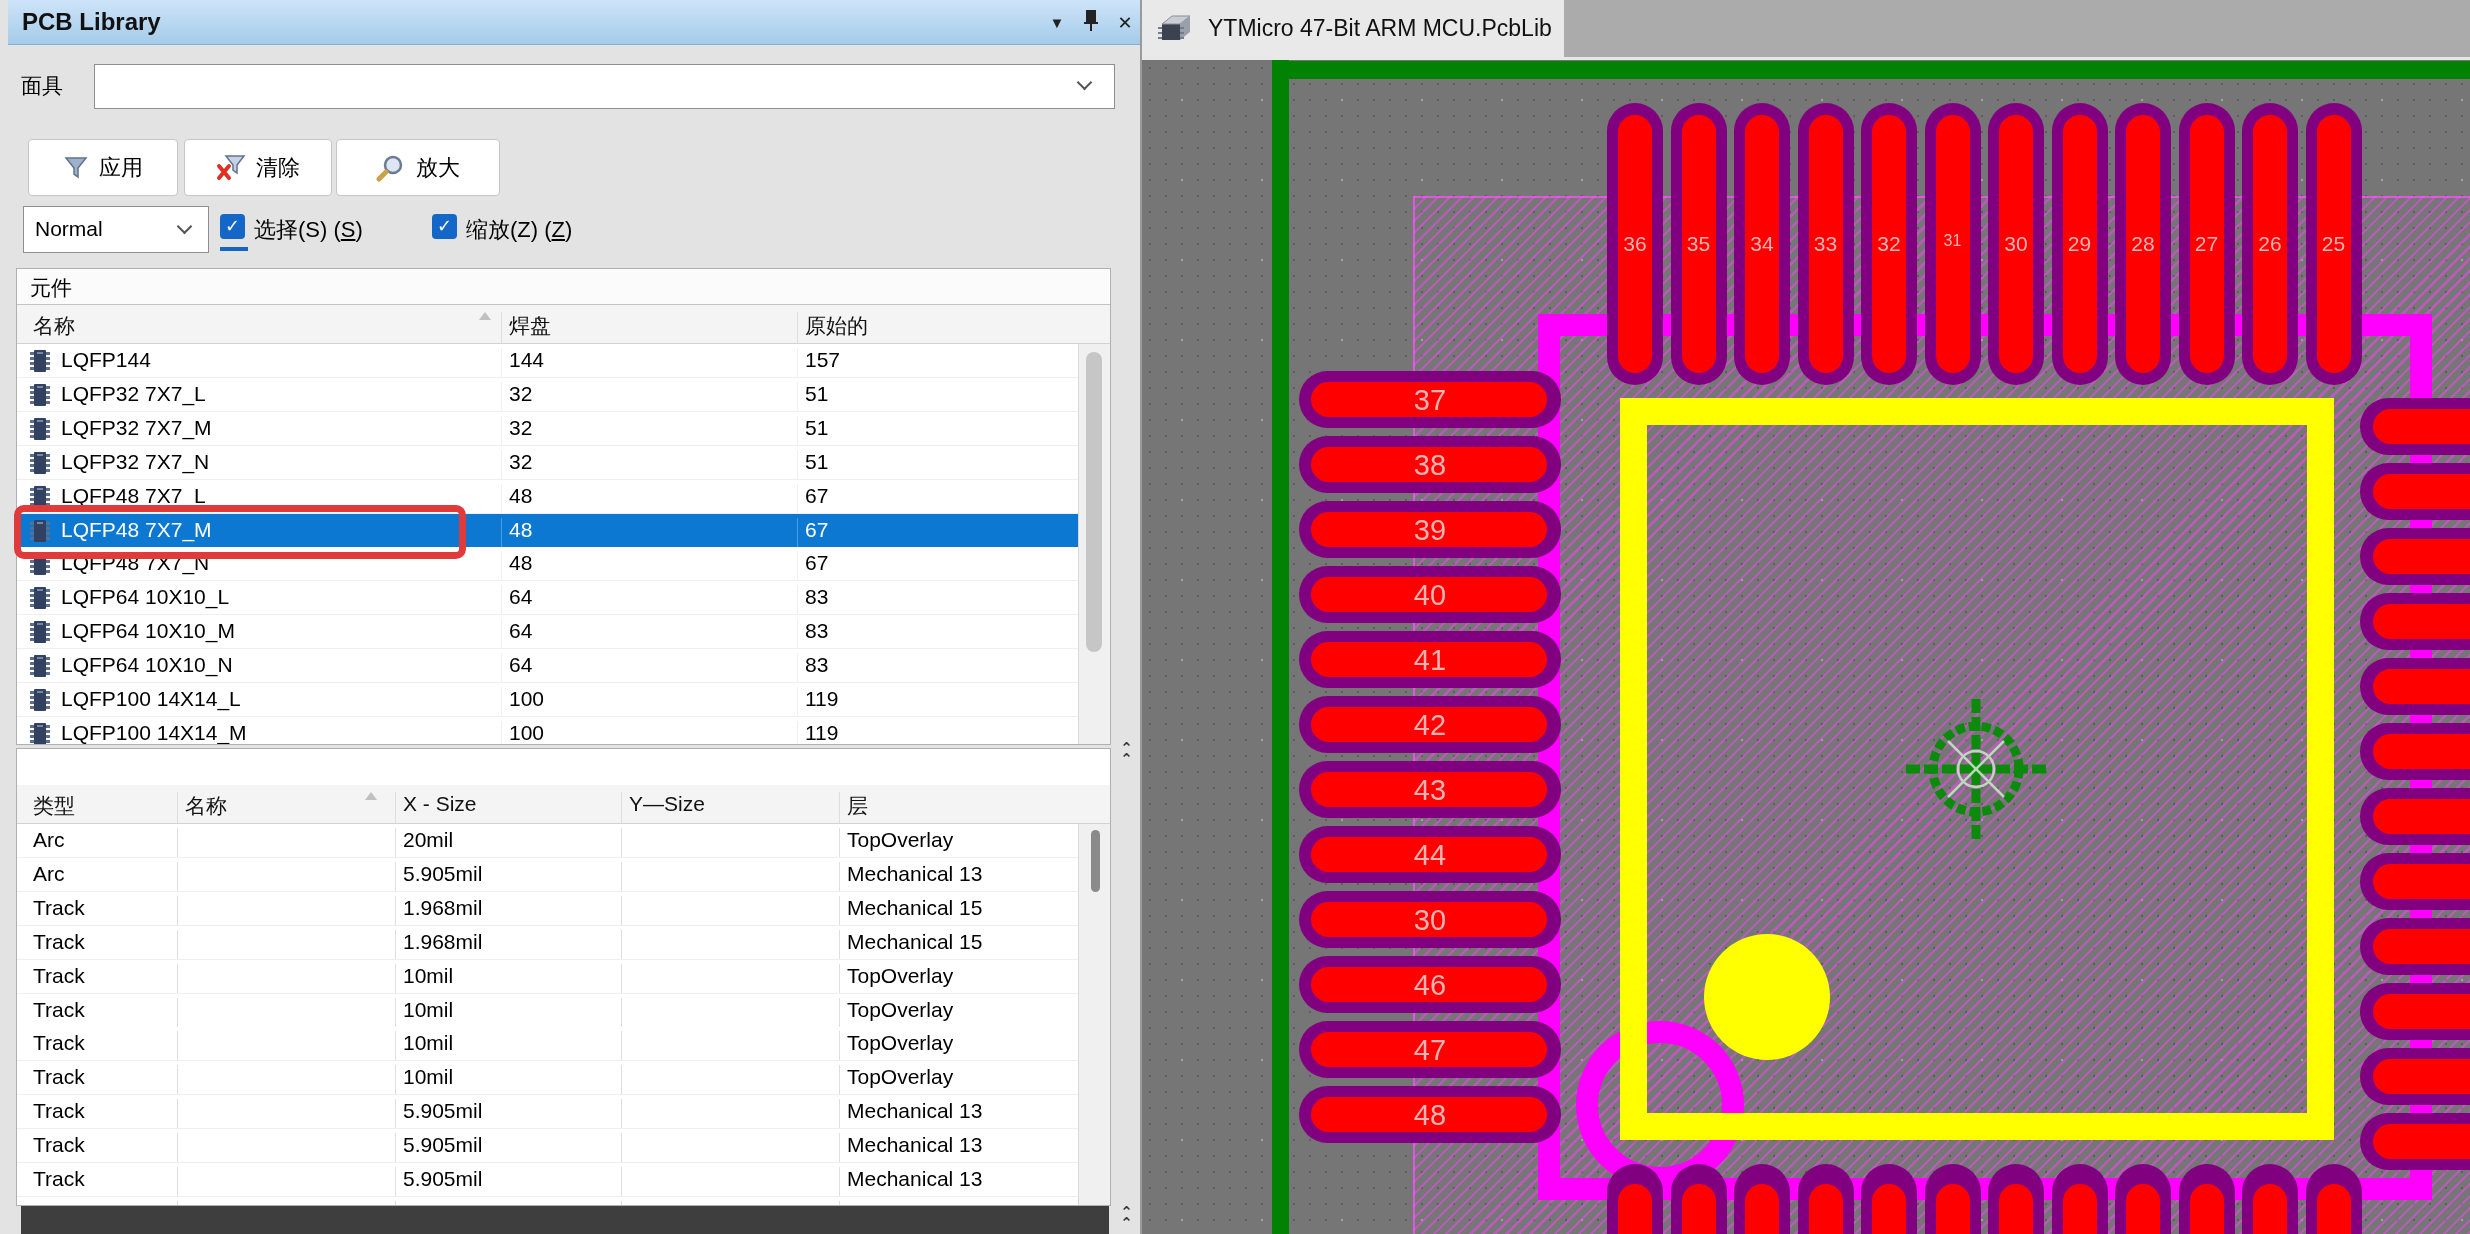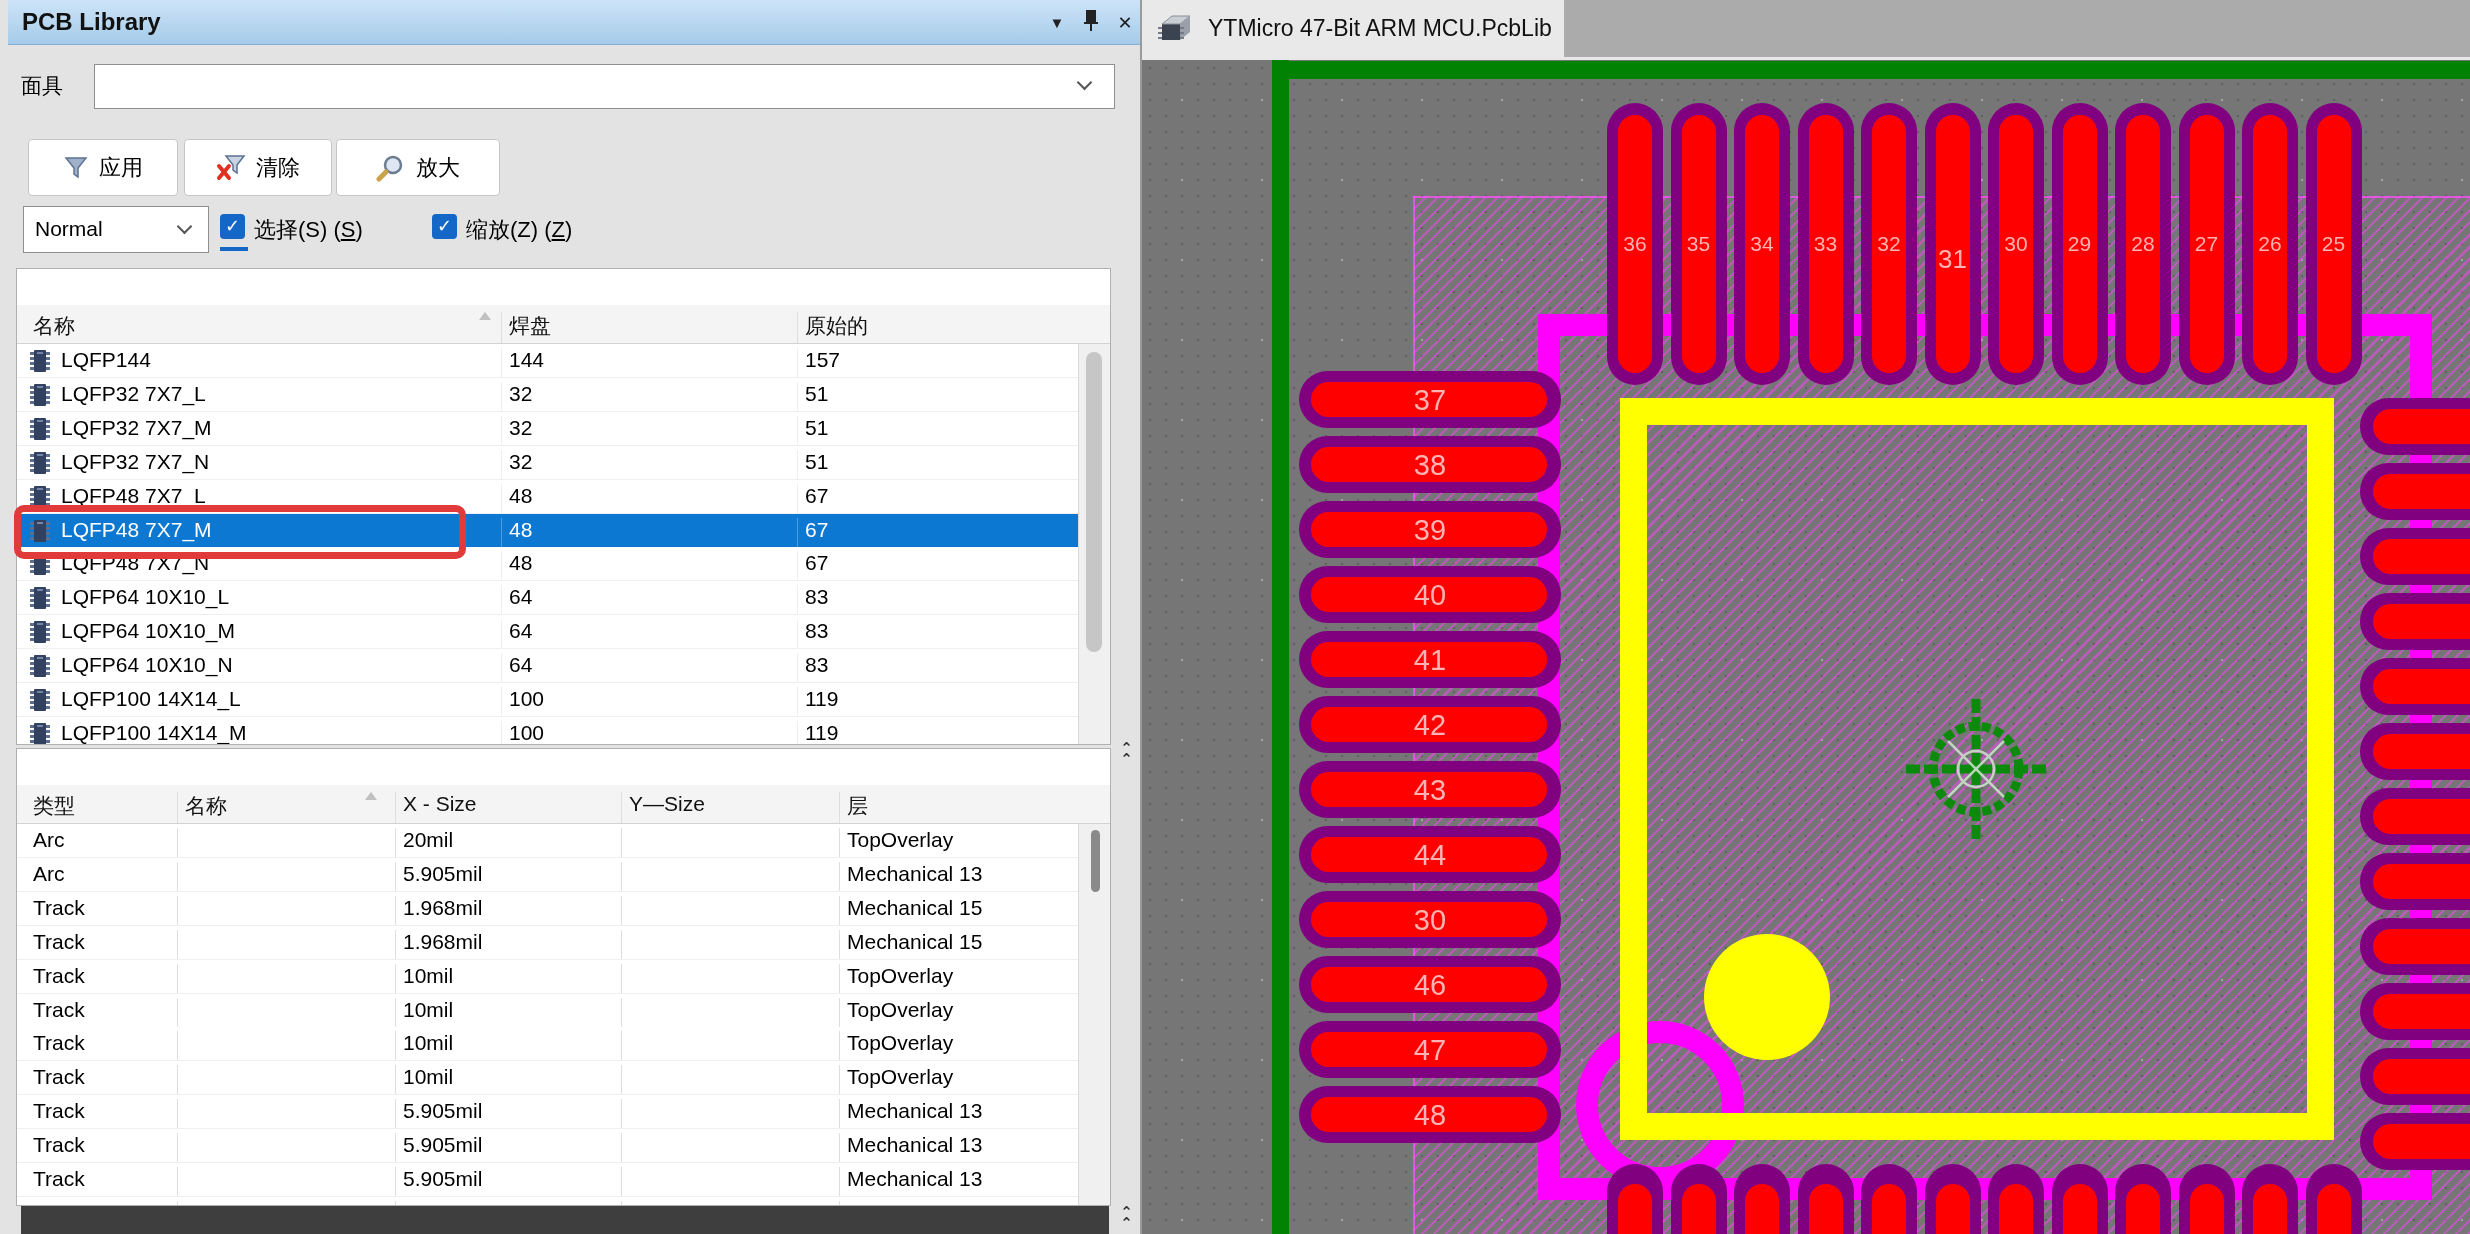--- a/index.html
+++ b/index.html
@@ -145,20 +145,23 @@
       <span class="val">Normal</span>
       <span class="chev"></span>
     </div>
     <div class="checkbox" id="cb-select">✓</div>
     <div id="cb-select-underline"></div>
     <span class="cb-label" id="cb-select-label"><span>选择(S) (</span><span class="u">S</span><span>)</span></span>
     <div class="checkbox" id="cb-zoom">✓</div>
     <span class="cb-label" id="cb-zoom-label"><span>缩放(Z) (</span><span class="u">Z</span><span>)</span></span>
 
     <div class="listbox" id="components-box">
+      <div class="band">
+        <span class="label">元件</span>
+      </div>
       <div class="colhead">
         <span style="left:16px">名称</span>
         <span style="left:492px">焊盘</span>
         <span style="left:788px">原始的</span>
         <span class="sort-tri" style="left:462px"></span>
         <span class="vsep" style="left:484px"></span>
           <span class="vsep" style="left:780px"></span>
       </div>
       <div class="rows" id="comp-rows">
           <div class="row" style="top: 0px;">
@@ -655,21 +658,21 @@
         <div class="cap red" style="left: 603px; top: 55px; width: 34px; height: 258px;"></div>
         <div class="padnum" style="left: 592px; top: 172px; width: 56px; font-size: 21px;">34</div>
         <div class="cap ring" style="left: 655.5px; top: 43px; width: 56px; height: 282px;"></div>
         <div class="cap red" style="left: 666.5px; top: 55px; width: 34px; height: 258px;"></div>
         <div class="padnum" style="left: 655.5px; top: 172px; width: 56px; font-size: 21px;">33</div>
         <div class="cap ring" style="left: 719px; top: 43px; width: 56px; height: 282px;"></div>
         <div class="cap red" style="left: 730px; top: 55px; width: 34px; height: 258px;"></div>
         <div class="padnum" style="left: 719px; top: 172px; width: 56px; font-size: 21px;">32</div>
         <div class="cap ring" style="left: 782.5px; top: 43px; width: 56px; height: 282px;"></div>
         <div class="cap red" style="left: 793.5px; top: 55px; width: 34px; height: 258px;"></div>
-        <div class="padnum" style="left: 782.5px; top: 184px; width: 56px; font-size: 26px; text-align: center;">31</div>
+        <div class="padnum" style="left: 782.5px; top: 172px; width: 56px; font-size: 16px; text-align: center;">31</div>
         <div class="cap ring" style="left: 846px; top: 43px; width: 56px; height: 282px;"></div>
         <div class="cap red" style="left: 857px; top: 55px; width: 34px; height: 258px;"></div>
         <div class="padnum" style="left: 846px; top: 172px; width: 56px; font-size: 21px;">30</div>
         <div class="cap ring" style="left: 909.5px; top: 43px; width: 56px; height: 282px;"></div>
         <div class="cap red" style="left: 920.5px; top: 55px; width: 34px; height: 258px;"></div>
         <div class="padnum" style="left: 909.5px; top: 172px; width: 56px; font-size: 21px;">29</div>
         <div class="cap ring" style="left: 973px; top: 43px; width: 56px; height: 282px;"></div>
         <div class="cap red" style="left: 984px; top: 55px; width: 34px; height: 258px;"></div>
         <div class="padnum" style="left: 973px; top: 172px; width: 56px; font-size: 21px;">28</div>
         <div class="cap ring" style="left: 1036.5px; top: 43px; width: 56px; height: 282px;"></div>

